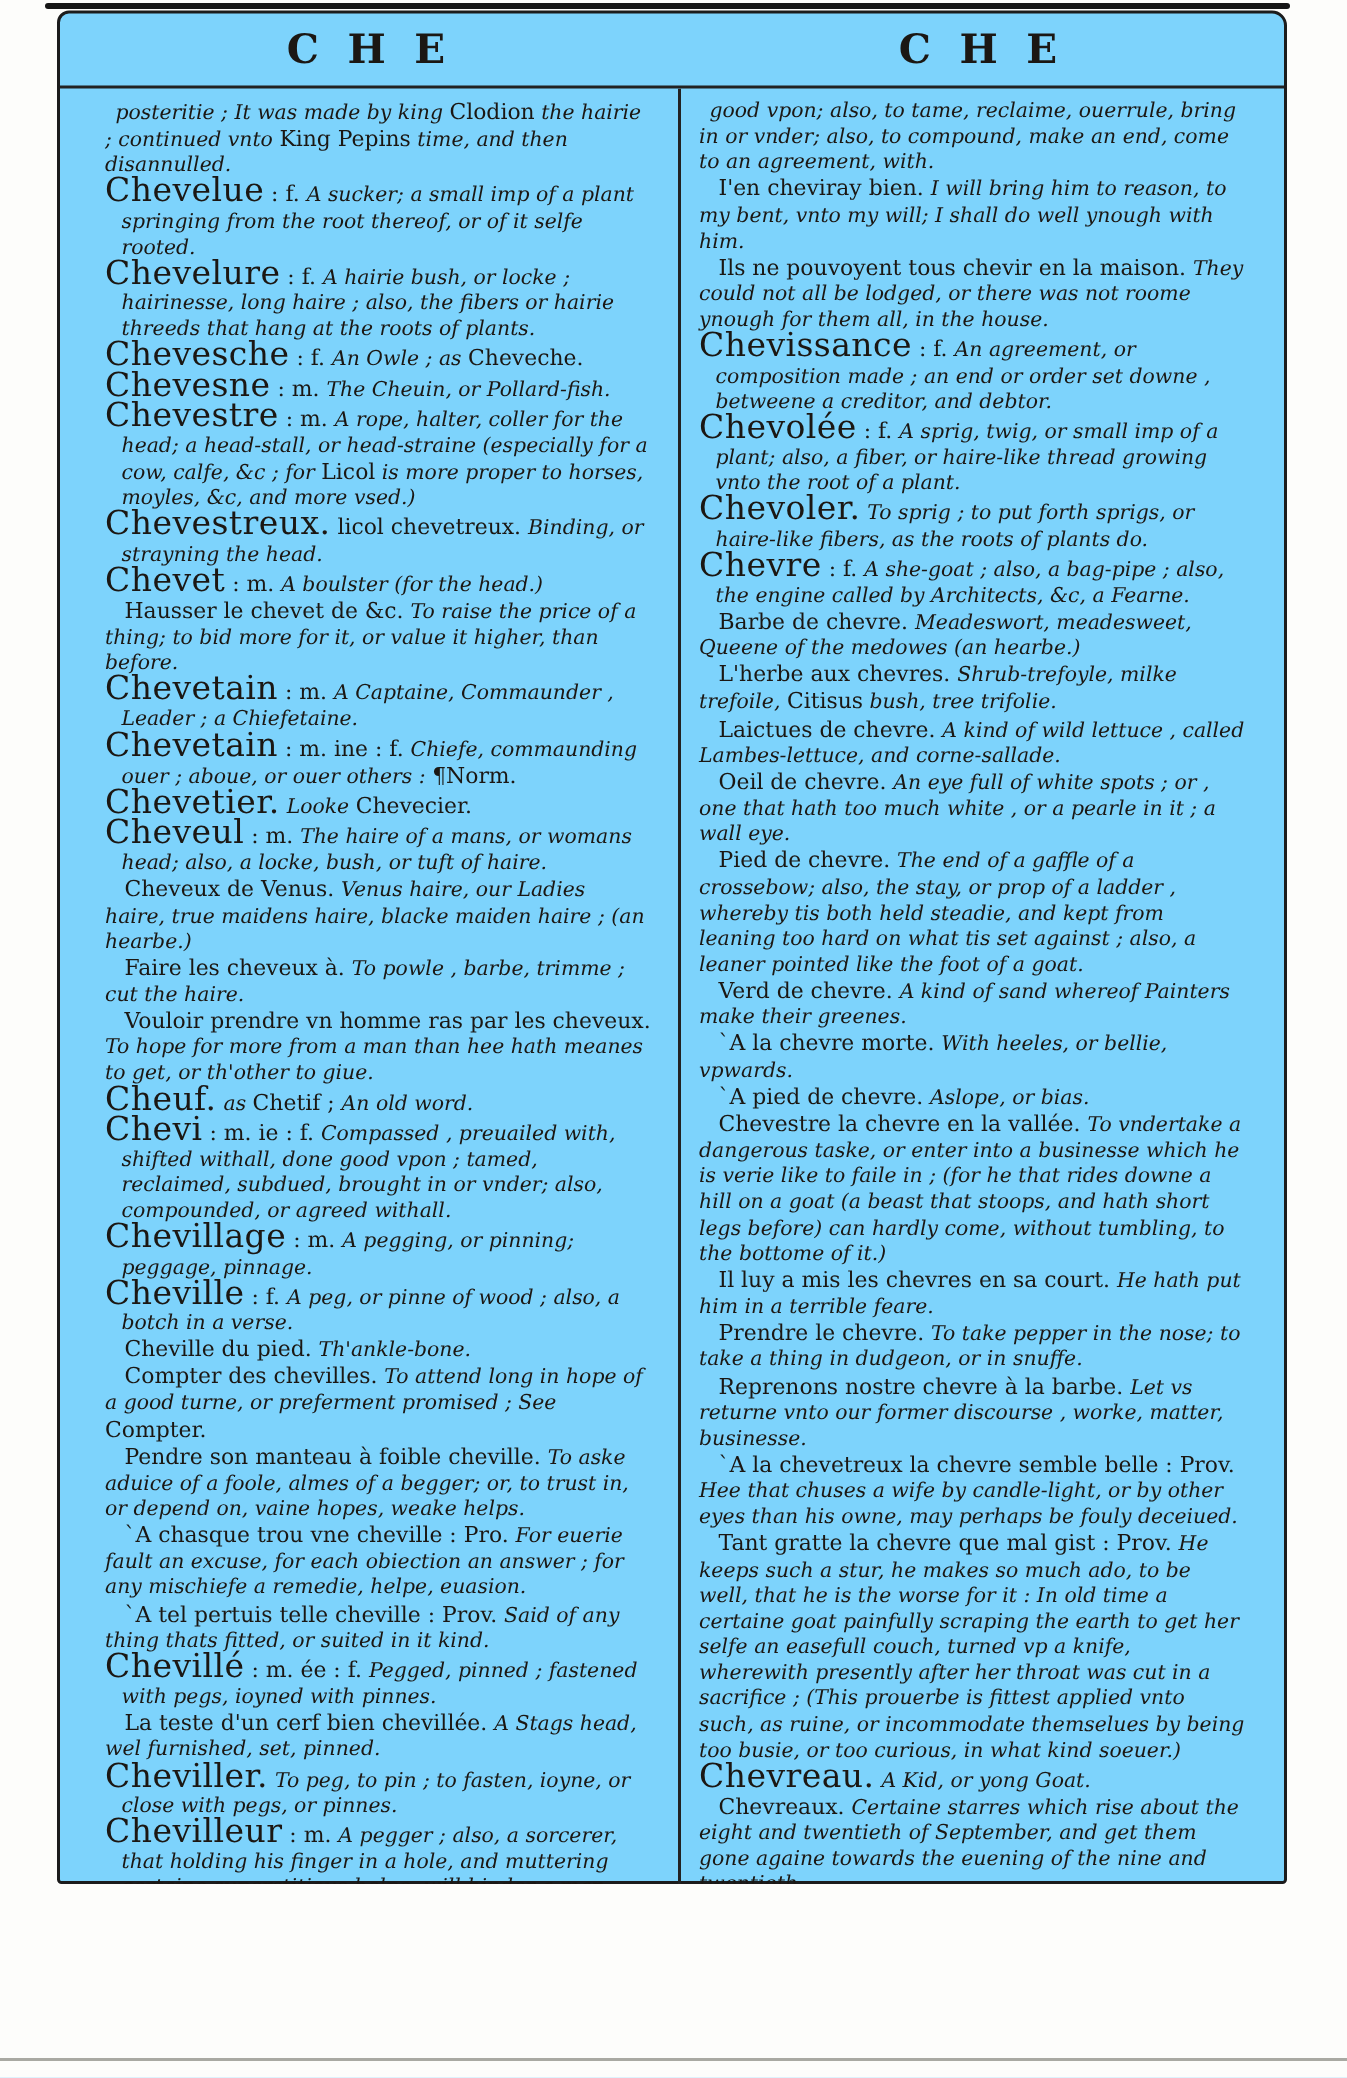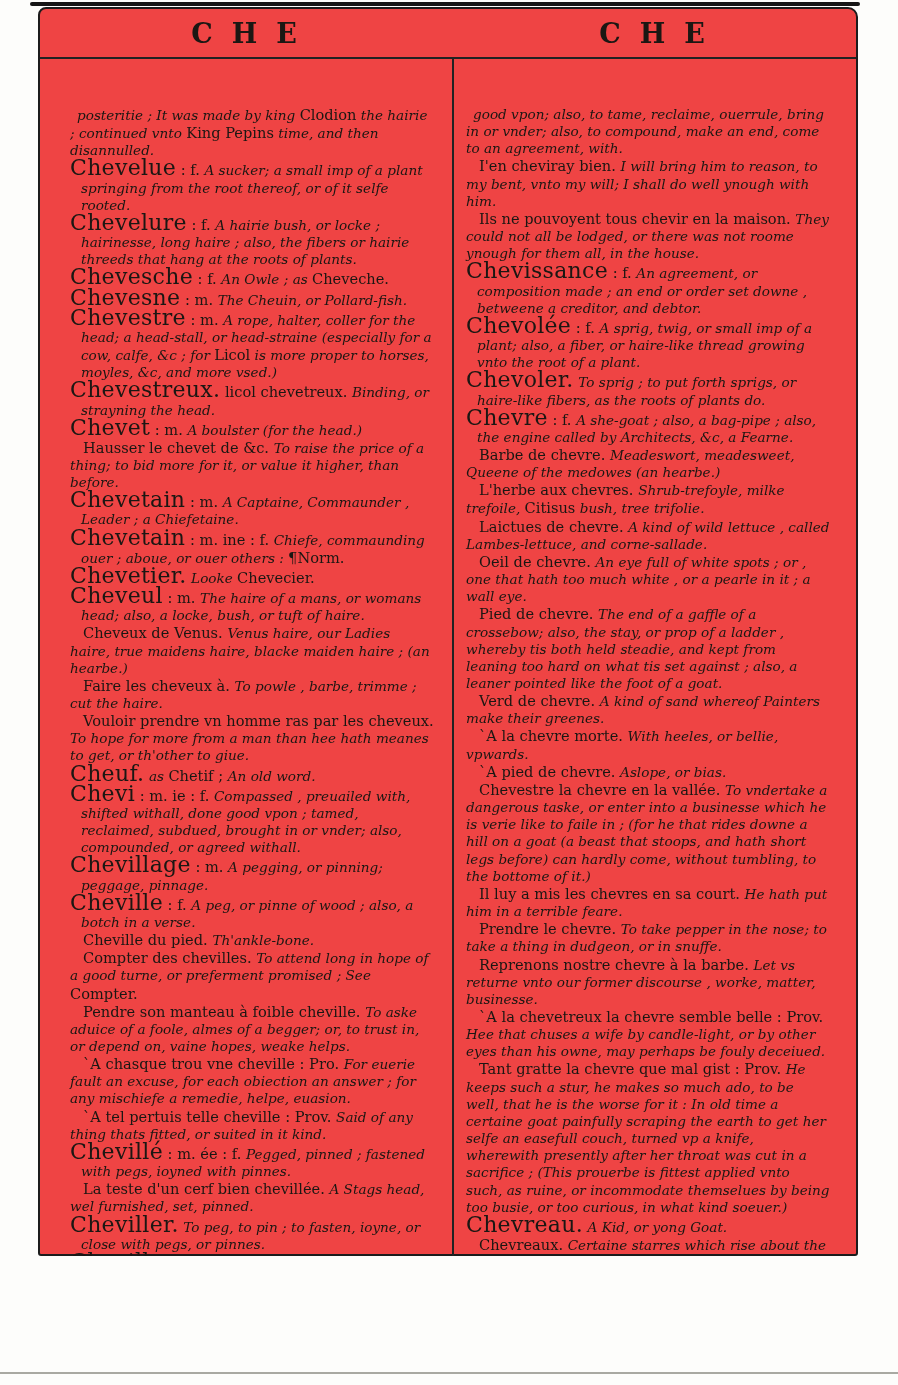--- a/index.html
+++ b/index.html
@@ -1,28 +1,28 @@
 <!DOCTYPE html>
 <html><head>
 <meta charset="utf-8">
 <style>
   html,body{margin:0;padding:0;}
   body{background:#ffffff;}
   .canvas{position:relative;width:898px;height:1385px;background:#fdfdfb;overflow:hidden;
           font-family:"DejaVu Serif","Liberation Serif",serif;color:#1b1713;}
   .frame-topline{position:absolute;left:30px;top:2px;width:830px;height:4px;background:#161616;border-radius:2px;}
   .frame{position:absolute;left:38px;top:7px;width:820px;height:1249px;border:2px solid #1c1c1c;
-         border-radius:8px 10px 3px 3px;box-sizing:border-box;background:#ef4444;}
+         border-radius:8px 10px 3px 3px;box-sizing:border-box;background:#7dd3fc;}
   .header{display:flex;height:48px;align-items:center;border-bottom:2px solid #222;}
   .htitle{flex:1;text-align:center;font-size:27px;font-weight:bold;letter-spacing:19px;padding-left:19px;}
   .bodywrap{display:flex;height:1197px;overflow:hidden;}
   .col{flex:1;box-sizing:border-box;padding:7px 18px 0 30px;font-size:13.6px;line-height:17.15px;overflow:hidden;}
   .col + .col{border-left:2px solid #222;padding:7px 26px 0 12px;}
   p{margin:0;line-height:17.15px;}
-  p.cont{text-indent:7px;margin-top:40px;}
+  p.cont{text-indent:7px;}
   p.entry{text-indent:-11px;padding-left:11px;}
   p.sub{text-indent:13px;}
   .run-h{font-size:22px;letter-spacing:.3px;}
   .run-r{font-size:14.6px;}
   .run-i{font-style:italic;font-size:13.6px;}
   .bottom-line{position:absolute;left:0;top:1372px;width:898px;height:2px;background:#a9a9a2;}
 </style>
 </head>
 <body>
 

